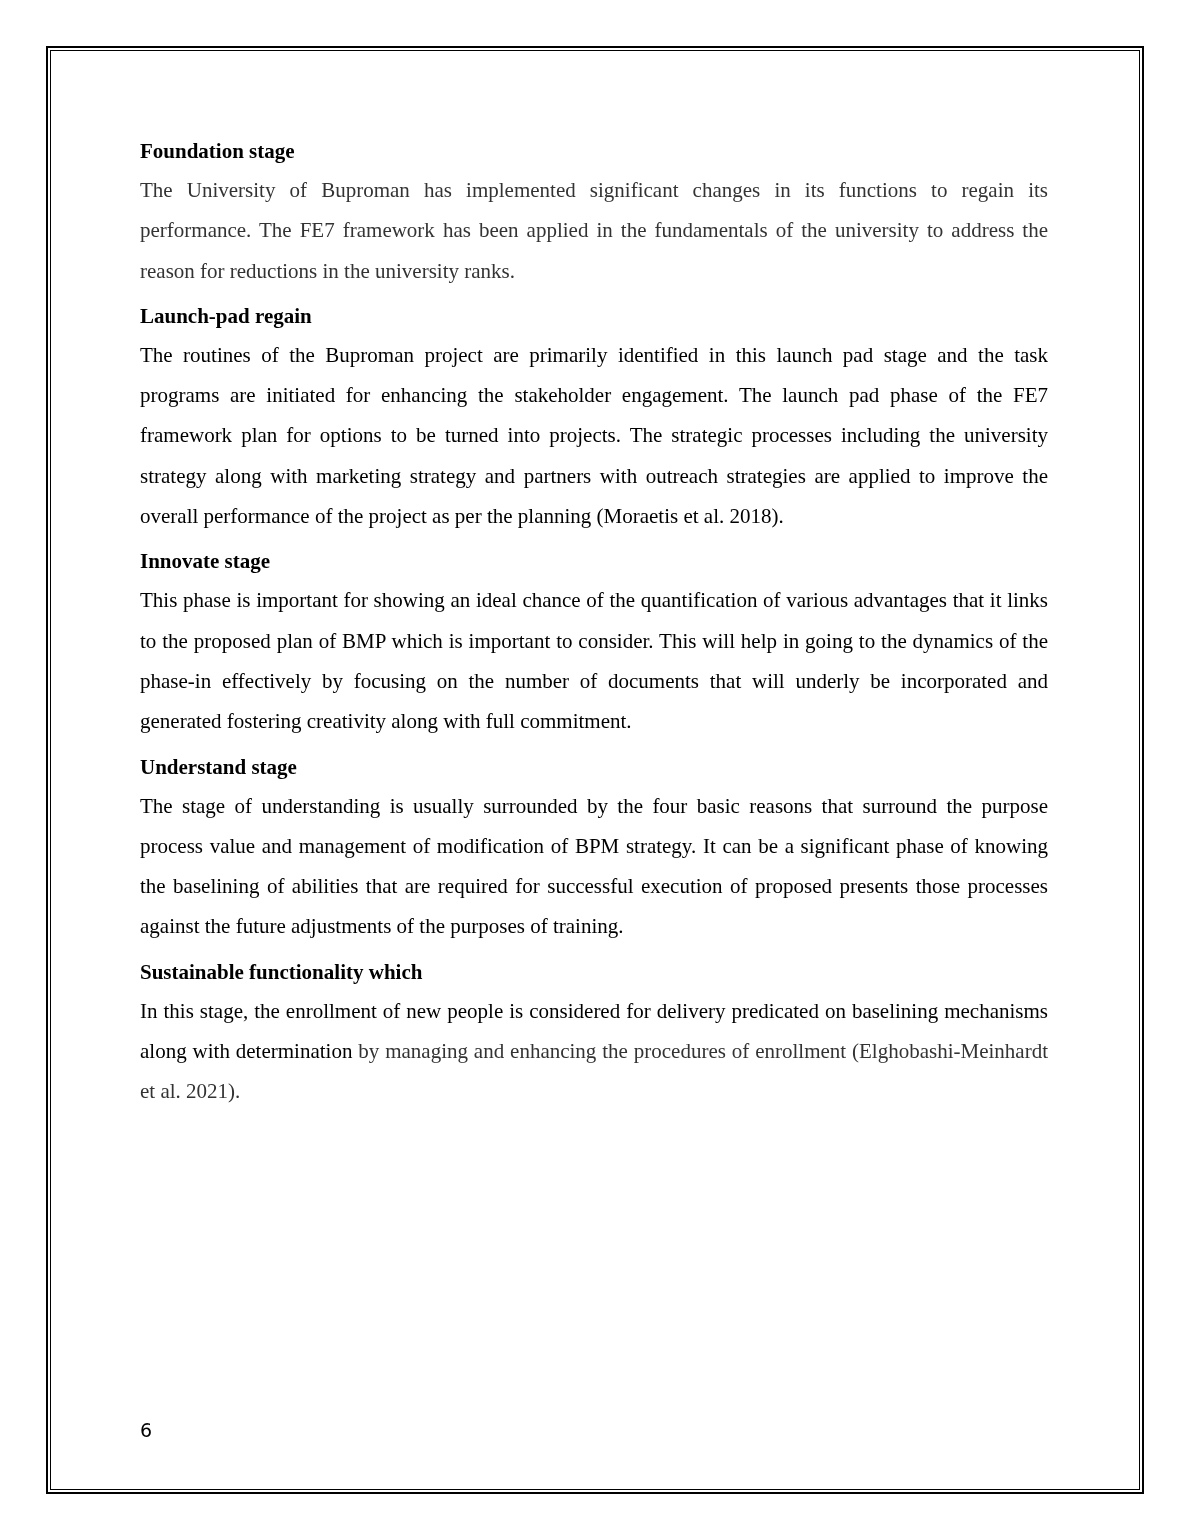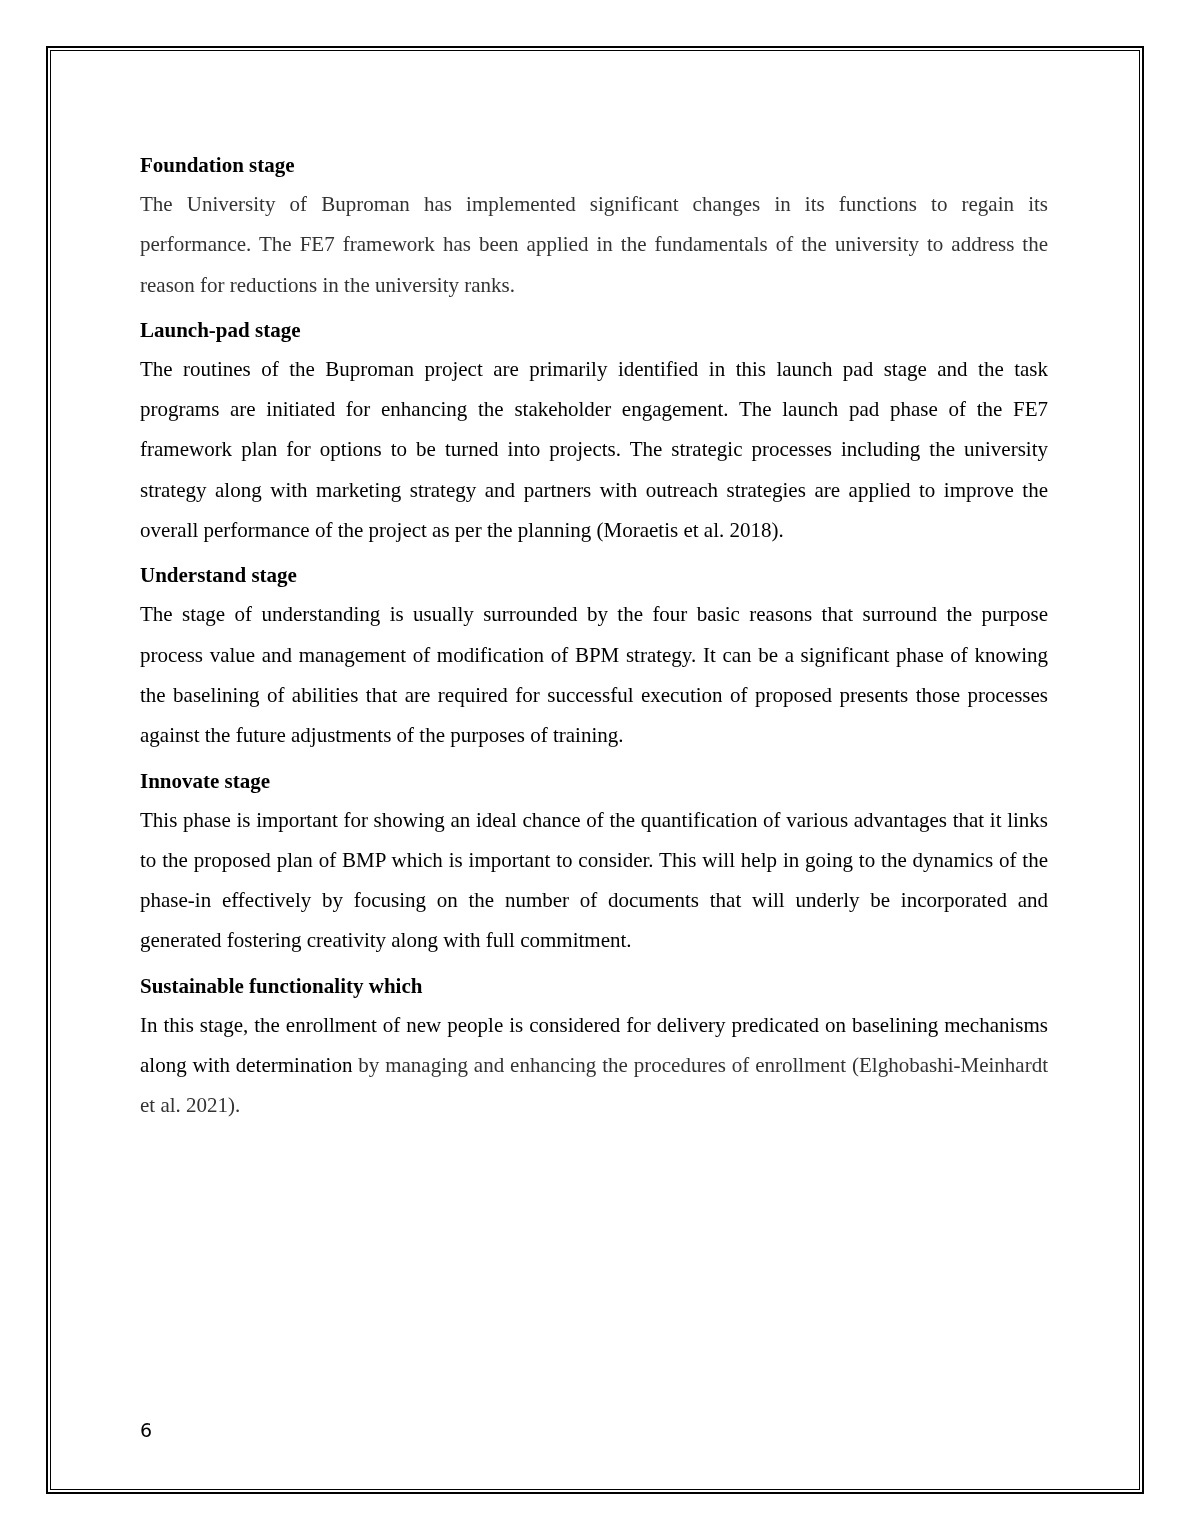--- a/index.html
+++ b/index.html
@@ -26,21 +26,21 @@
       position: absolute;
       left: 50px;
       top: 50px;
       width: 1088px;
       height: 1438px;
       border: 1px solid #000;
     }
     .content {
       position: absolute;
       left: 140px;
-      top: 150px;
+      top: 136px;
       width: 908px;
     }
     .heading {
       font-weight: bold;
       font-size: 21px;
       line-height: 30px;
       color: #000;
       margin: 0 0 4px 0;
     }
     .para {
@@ -68,32 +68,32 @@
 <div class="page-border-inner"></div>
 
 <div class="content">
 
   <section>
     <h2 class="heading">Foundation stage</h2>
     <p class="para gray">The University of Buproman has implemented significant changes in its functions to regain its performance. The FE7 framework has been applied in the fundamentals of the university to address the reason for reductions in the university ranks.</p>
   </section>
 
   <section>
-    <h2 class="heading">Launch-pad stage</h2>
+    <h2 class="heading">Launch-pad regain</h2>
     <p class="para">The routines of the Buproman project are primarily identified in this launch pad stage and the task programs are initiated for enhancing the stakeholder engagement. The launch pad phase of the FE7 framework plan for options to be turned into projects. The strategic processes including the university strategy along with marketing strategy and partners with outreach strategies are applied to improve the overall performance of the project as per the planning (Moraetis et al. 2018).</p>
+  </section>
+
+  <section>
+    <h2 class="heading">Innovate stage</h2>
+    <p class="para">This phase is important for showing an ideal chance of the quantification of various advantages that it links to the proposed plan of BMP which is important to consider. This will help in going to the dynamics of the phase-in effectively by focusing on the number of documents that will underly be incorporated and generated fostering creativity along with full commitment.</p>
   </section>
 
   <section>
     <h2 class="heading">Understand stage</h2>
     <p class="para">The stage of understanding is usually surrounded by the four basic reasons that surround the purpose process value and management of modification of BPM strategy. It can be a significant phase of knowing the baselining of abilities that are required for successful execution of proposed presents those processes against the future adjustments of the purposes of training.</p>
-  </section>
-
-  <section>
-    <h2 class="heading">Innovate stage</h2>
-    <p class="para">This phase is important for showing an ideal chance of the quantification of various advantages that it links to the proposed plan of BMP which is important to consider. This will help in going to the dynamics of the phase-in effectively by focusing on the number of documents that will underly be incorporated and generated fostering creativity along with full commitment.</p>
   </section>
 
   <section>
     <h2 class="heading">Sustainable functionality which</h2>
     <p class="para"><span>In this stage, the enrollment of new people is considered for delivery predicated on baselining mechanisms along with determination</span><span class="span-gray"> by managing and enhancing the procedures of enrollment (Elghobashi-Meinhardt et al. 2021).</span></p>
   </section>
 
 </div>
 
 <div class="page-number">6</div>

